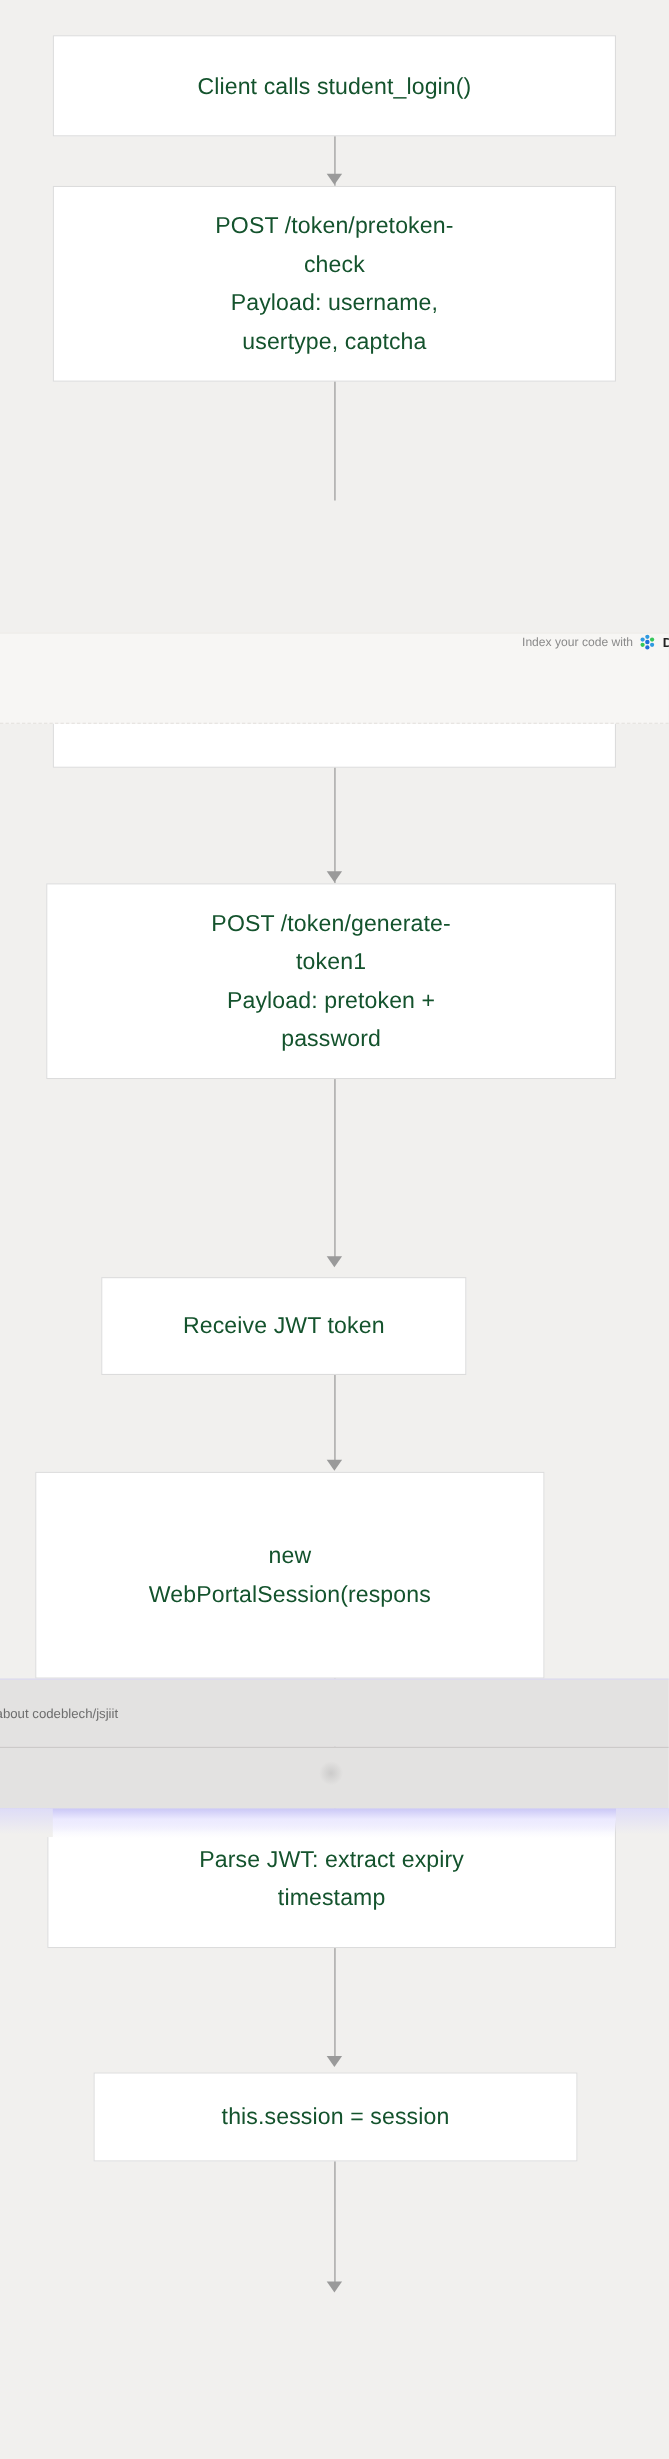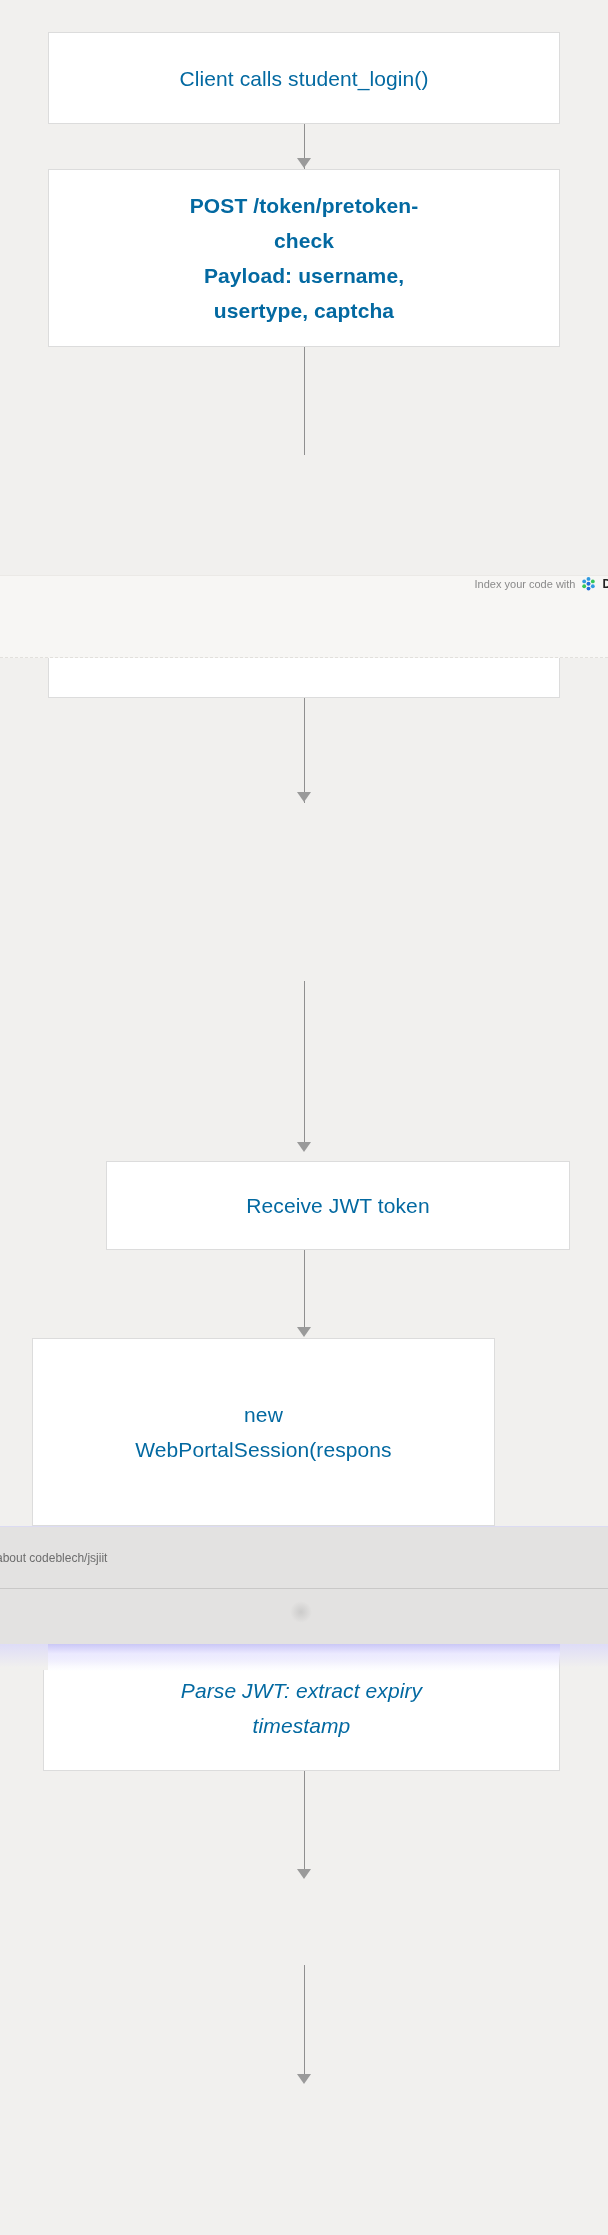--- a/index.html
+++ b/index.html
@@ -29,21 +29,21 @@
   
   .node {
     position: absolute;
     box-sizing: border-box;
     background: #ffffff;
     border: 1px solid #dcdcdc;
     display: flex;
     align-items: center;
     justify-content: center;
     text-align: center;
-    color: #0369a1;
+    color: #14532d;
     font-size: 21px;
     line-height: 35px;
     letter-spacing: 0.1px;
     padding: 0 10px;
   }
   .node .label { display: block; white-space: pre-line; }
 
   
   .edge {
     position: absolute;
@@ -167,60 +167,69 @@
 <body>
 
 <div id="flow-canvas">
 
   <div class="node" style="left:48px; top:32px; width:512px; height:92px;">
     <span class="label">Client calls student_login()</span>
   </div>
   <div class="edge" style="left:304px; top:124px; height:45px;"></div>
   <div class="arrow" style="left:297px; top:158px;"></div>
 
-  <div class="node" style="left:48px; top:169px; width:512px; height:178px;font-weight:bold;">
+  <div class="node" style="left:48px; top:169px; width:512px; height:178px;">
     <span class="label">POST /token/pretoken-
 check
 Payload: username,
 usertype, captcha</span>
   </div>
   <div class="edge" style="left:304px; top:347px; height:108px;"></div>
 
   <div class="node" style="left:48px; top:638px; width:512px; height:60px; align-items:flex-start; line-height:1;">
     <span class="label" style="margin-top:-17px;">Receive pretoken response</span>
   </div>
   <div class="edge" style="left:304px; top:698px; height:105px;"></div>
   <div class="arrow" style="left:297px; top:792px;"></div>
 
+  <div class="node" style="left:42px; top:803px; width:518px; height:178px;">
+    <span class="label">POST /token/generate-
+token1
+Payload: pretoken +
+password</span>
+  </div>
   <div class="edge" style="left:304px; top:981px; height:168px;"></div>
   <div class="arrow" style="left:297px; top:1142px;"></div>
 
-  <div class="node" style="left:106px; top:1161px; width:464px; height:89px;">
+  <div class="node" style="left:92px; top:1161px; width:332px; height:89px;">
     <span class="label">Receive JWT token</span>
   </div>
   <div class="edge" style="left:304px; top:1250px; height:85px;"></div>
   <div class="arrow" style="left:297px; top:1327px;"></div>
 
   <div class="node" style="left:32px; top:1338px; width:463px; height:188px;">
     <span class="label">new
 WebPortalSession(respons</span>
   </div>
   <div class="edge" style="left:304px; top:1526px; height:126px;"></div>
 
   <div class="glow-gutter-left"></div>
   <div class="glow-gutter-right"></div>
 
-  <div class="node" style="left:43px; top:1644px; width:517px; height:127px; overflow:hidden;font-style:italic;">
+  <div class="node" style="left:43px; top:1644px; width:517px; height:127px; overflow:hidden;">
     <div class="node-glow"></div>
     <span class="label" style="position:relative;">Parse JWT: extract expiry
 timestamp</span>
   </div>
   <div class="edge" style="left:304px; top:1771px; height:105px;"></div>
   <div class="arrow" style="left:297px; top:1869px;"></div>
 
+  <div class="node" style="left:85px; top:1884px; width:440px; height:81px;">
+    <span class="label">this.session = session</span>
+  </div>
   <div class="edge" style="left:304px; top:1965px; height:112px;"></div>
   <div class="arrow" style="left:297px; top:2074px;"></div>
 
 
 </div>
 
 <div id="overlay-band-top">
   <div class="promo">
     <span>Index your code with</span>
     <span>

